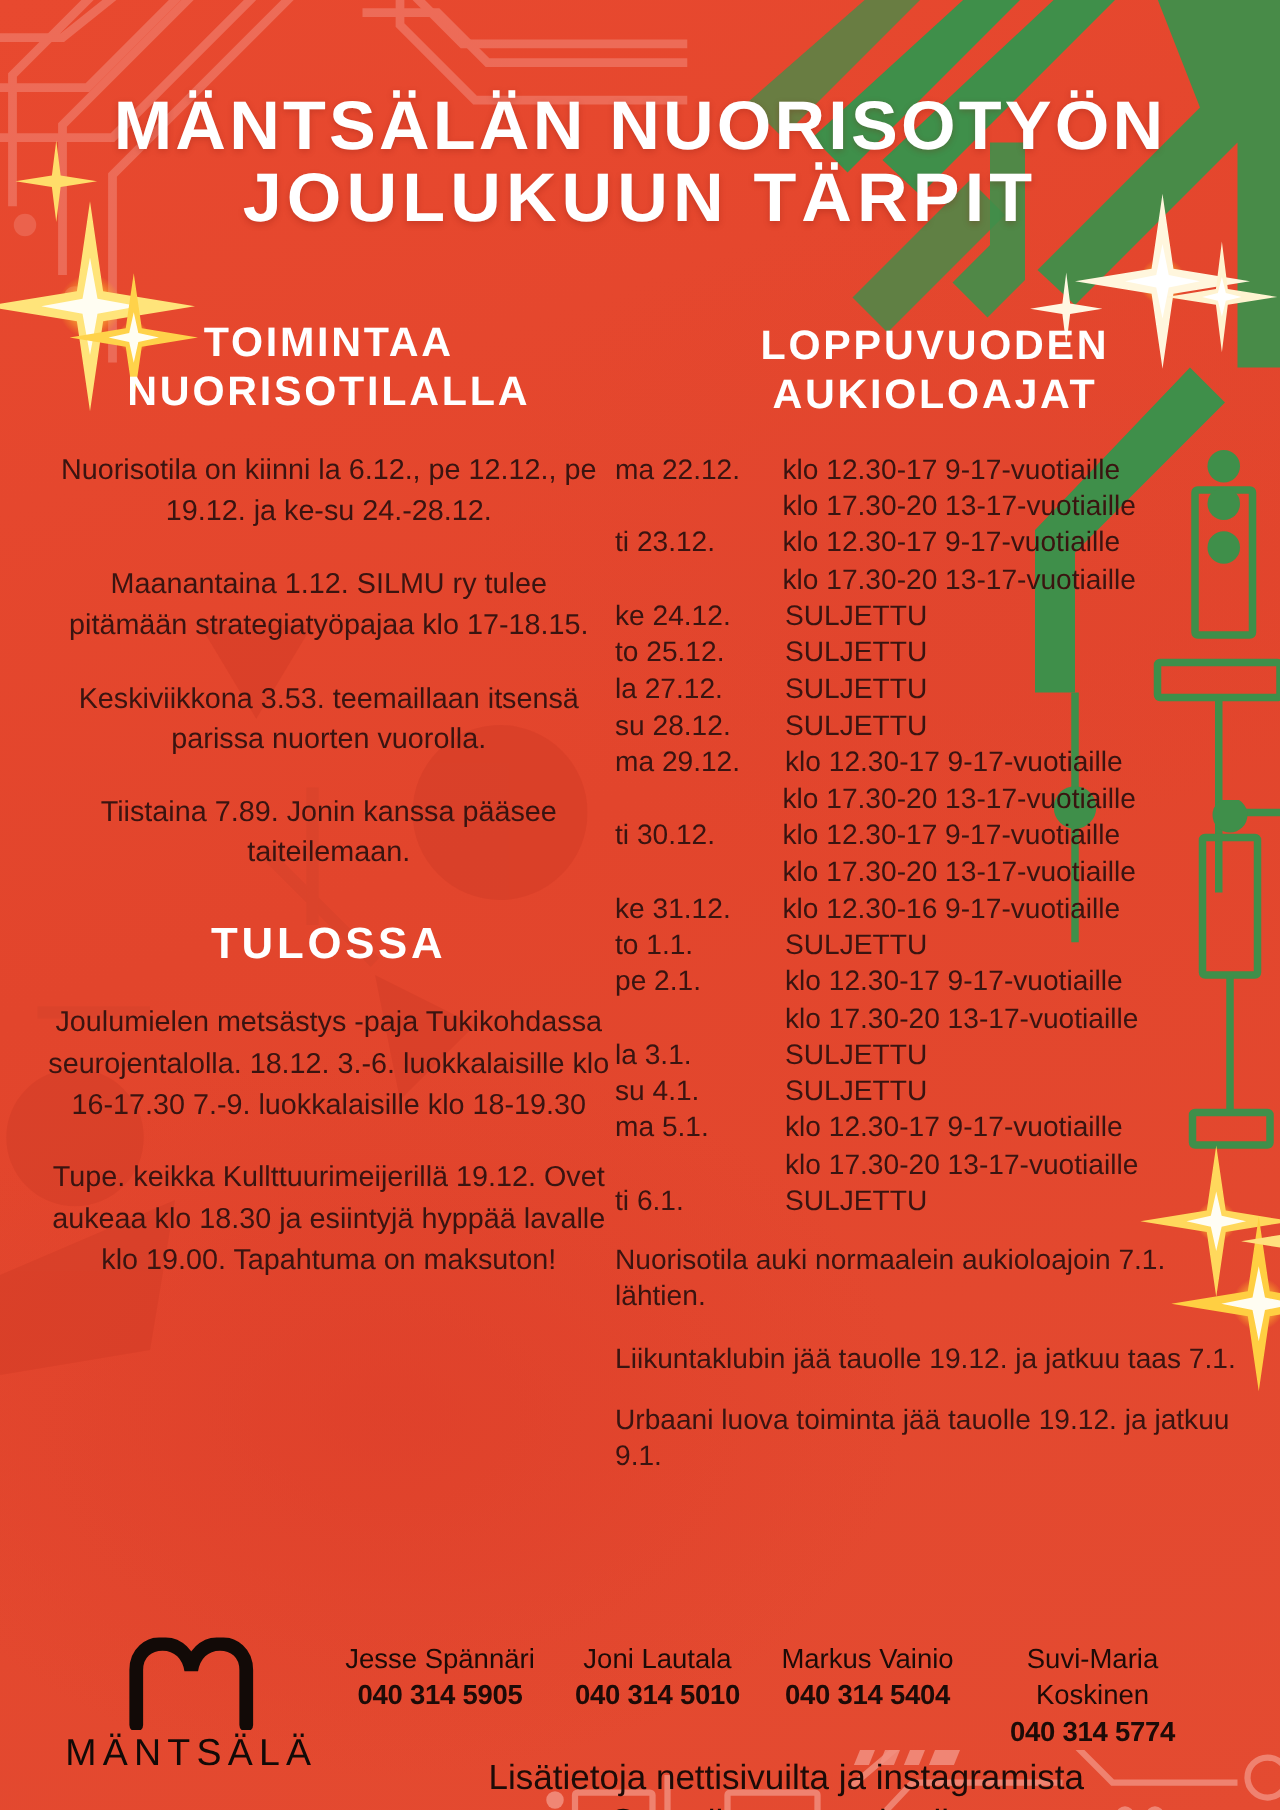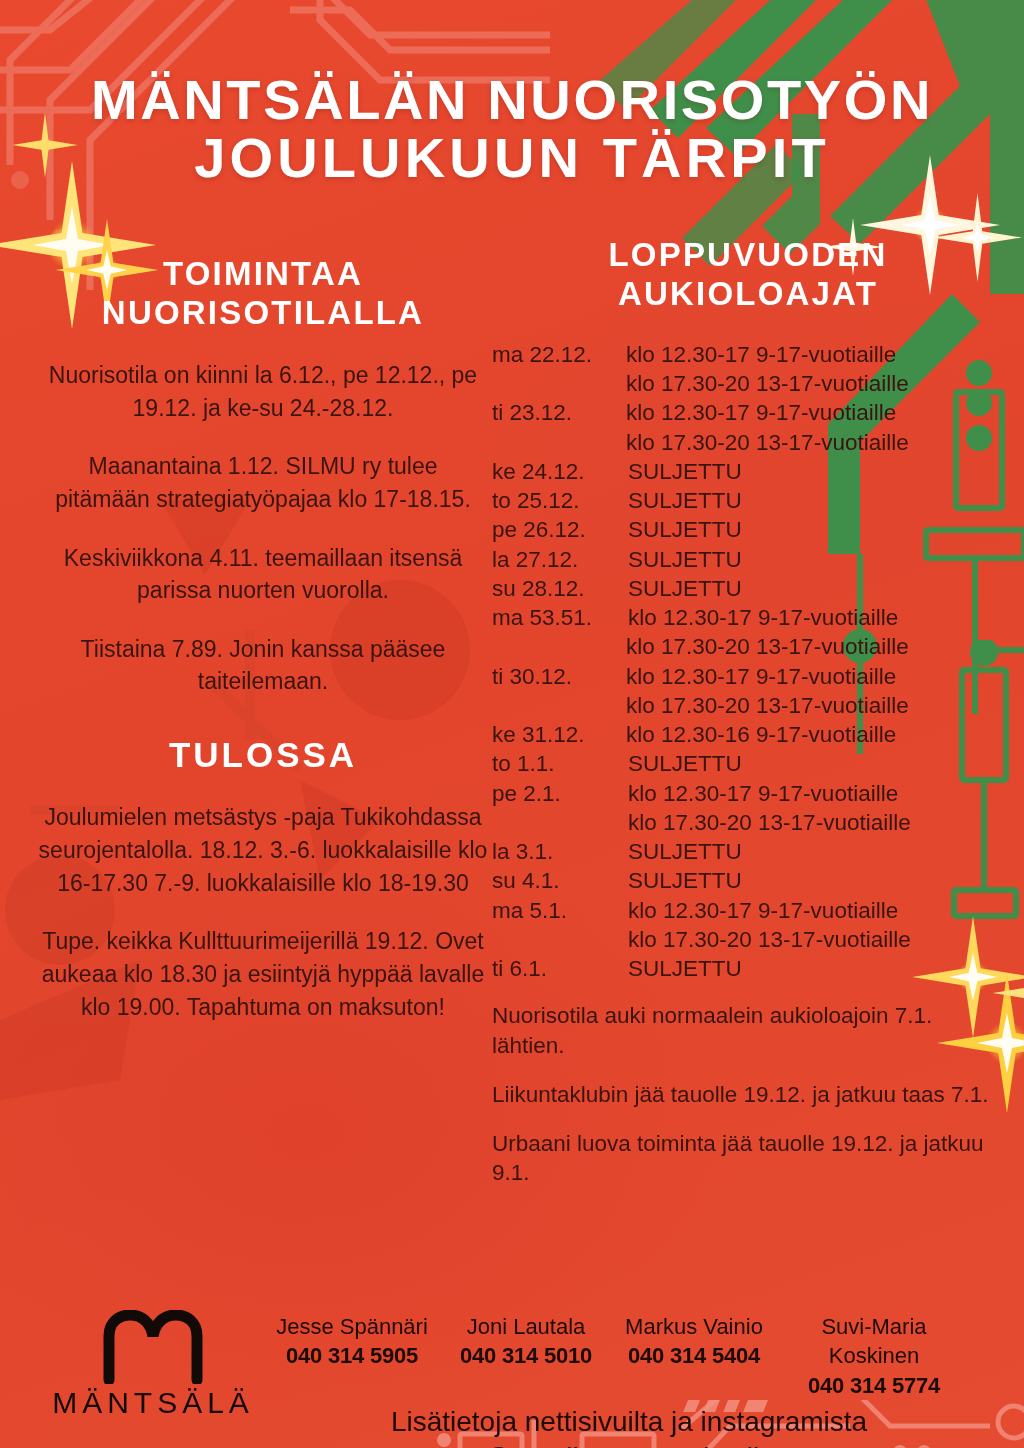--- a/index.html
+++ b/index.html
@@ -61,21 +61,21 @@
     position:absolute;left:22px;top:255px;width:450px;
     text-align:center;
     margin-left:16px;
   }
   .left-col .colhead{margin-bottom:26px;}
   .para{margin:0 0 26px 0;}
   .tulossa-head{margin:36px 0 22px 0;font-size:35px;letter-spacing:3px;}
 
   
   .right-col{
-    position:absolute;left:492px;top:236px;width:512px;
+    position:absolute;left:492px;top:257px;width:512px;
   }
   .right-col .colhead{margin-bottom:26px;}
 
   .sched{width:100%;border-collapse:collapse;}
   .sched td{
     color:#3a1410;
     font-size:22.5px;
     line-height:1.30;
     padding:0;
     vertical-align:top;
@@ -276,21 +276,21 @@
   </div>
 
   <div class="left-col">
     <div class="colhead">
       <div>TOIMINTAA</div>
       <div>NUORISOTILALLA</div>
     </div>
 
     <p class="body-txt para">Nuorisotila on kiinni la 6.12., pe 12.12., pe 19.12. ja ke-su 24.-28.12.</p>
     <p class="body-txt para">Maanantaina 1.12. SILMU ry tulee pitämään strategiatyöpajaa klo 17-18.15.</p>
-    <p class="body-txt para">Keskiviikkona 4.11. teemaillaan itsensä parissa nuorten vuorolla.</p>
+    <p class="body-txt para">Keskiviikkona 3.53. teemaillaan itsensä parissa nuorten vuorolla.</p>
     <p class="body-txt para">Tiistaina 7.89. Jonin kanssa pääsee taiteilemaan.</p>
 
     <div class="colhead tulossa-head">TULOSSA</div>
 
     <p class="body-txt para">Joulumielen metsästys -paja Tukikohdassa seurojentalolla. 18.12. 3.-6. luokkalaisille klo 16-17.30 7.-9. luokkalaisille klo 18-19.30</p>
     <p class="body-txt para">Tupe. keikka Kullttuurimeijerillä 19.12. Ovet aukeaa klo 18.30 ja esiintyjä hyppää lavalle klo 19.00. Tapahtuma on maksuton!</p>
   </div>
 
   <div class="right-col">
     <div class="colhead">
@@ -318,33 +318,29 @@
           </tr>
           <tr class="indent">
             <td class="day">ke 24.12.</td>
             <td class="val">SULJETTU</td>
           </tr>
           <tr class="indent">
             <td class="day">to 25.12.</td>
             <td class="val">SULJETTU</td>
           </tr>
           <tr class="indent">
-            <td class="day">pe 26.12.</td>
-            <td class="val">SULJETTU</td>
-          </tr>
-          <tr class="indent">
             <td class="day">la 27.12.</td>
             <td class="val">SULJETTU</td>
           </tr>
           <tr class="indent">
             <td class="day">su 28.12.</td>
             <td class="val">SULJETTU</td>
           </tr>
           <tr class="indent">
-            <td class="day">ma 53.51.</td>
+            <td class="day">ma 29.12.</td>
             <td class="val">klo 12.30-17 9-17-vuotiaille</td>
           </tr>
           <tr>
             <td class="day"></td>
             <td class="val">klo 17.30-20 13-17-vuotiaille</td>
           </tr>
           <tr>
             <td class="day">ti 30.12.</td>
             <td class="val">klo 12.30-17 9-17-vuotiaille</td>
           </tr>

